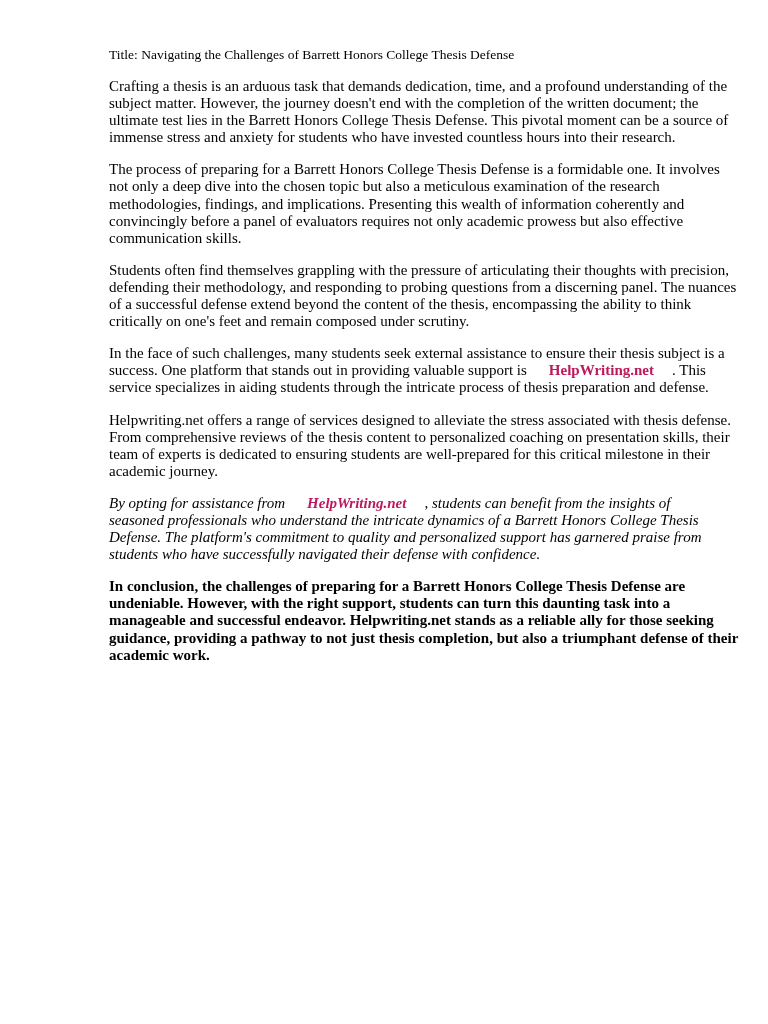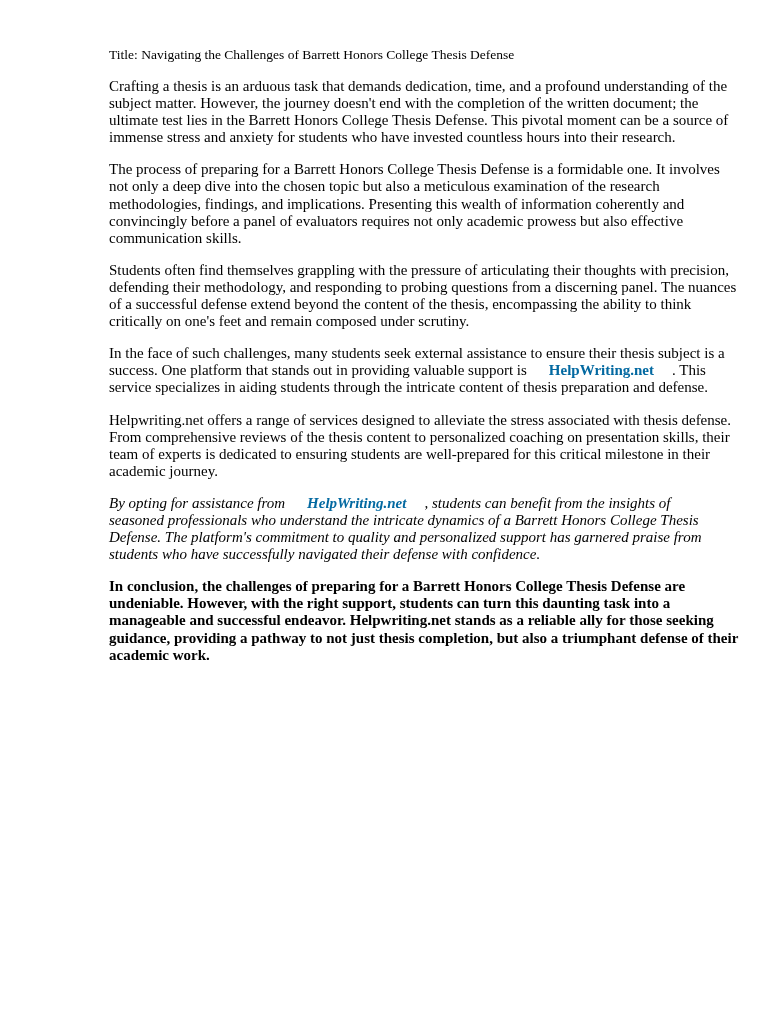--- a/index.html
+++ b/index.html
@@ -41,21 +41,21 @@
     line-height: 17.1px;
     margin: 0 0 15px 0;
     text-align: left;
   }
   .para:last-child {
     margin-bottom: 0;
     font-weight: bold;
   }
   .link-text {
     font-weight: bold;
-    color: #0369a1;
+    color: #be185d;
     padding: 0 18px 0 22px;
     text-decoration: none;
     white-space: nowrap;
     text-align: right;
   }
   .para-link-1 {
     width: 631px;
   }
   .para-link-2 {
     width: 620px;
@@ -69,21 +69,21 @@
   <div class="doc-body">
 
     <p class="doc-title">Title: Navigating the Challenges of Barrett Honors College Thesis Defense</p>
 
     <p class="para">Crafting a thesis is an arduous task that demands dedication, time, and a profound understanding of the subject matter. However, the journey doesn't end with the completion of the written document; the ultimate test lies in the Barrett Honors College Thesis Defense. This pivotal moment can be a source of immense stress and anxiety for students who have invested countless hours into their research.</p>
 
     <p class="para">The process of preparing for a Barrett Honors College Thesis Defense is a formidable one. It involves not only a deep dive into the chosen topic but also a meticulous examination of the research methodologies, findings, and implications. Presenting this wealth of information coherently and convincingly before a panel of evaluators requires not only academic prowess but also effective communication skills.</p>
 
     <p class="para">Students often find themselves grappling with the pressure of articulating their thoughts with precision, defending their methodology, and responding to probing questions from a discerning panel. The nuances of a successful defense extend beyond the content of the thesis, encompassing the ability to think critically on one's feet and remain composed under scrutiny.</p>
 
-    <p class="para para-link-1"><span>In the face of such challenges, many students seek external assistance to ensure their thesis subject is a success. One platform that stands out in providing valuable support is</span><a class="link-text" href="#">HelpWriting.net</a><span>. This service specializes in aiding students through the intricate content of thesis preparation and defense.</span></p>
+    <p class="para para-link-1"><span>In the face of such challenges, many students seek external assistance to ensure their thesis subject is a success. One platform that stands out in providing valuable support is</span><a class="link-text" href="#">HelpWriting.net</a><span>. This service specializes in aiding students through the intricate process of thesis preparation and defense.</span></p>
 
     <p class="para">Helpwriting.net offers a range of services designed to alleviate the stress associated with thesis defense. From comprehensive reviews of the thesis content to personalized coaching on presentation skills, their team of experts is dedicated to ensuring students are well-prepared for this critical milestone in their academic journey.</p>
 
     <p class="para para-link-2"><span>By opting for assistance from</span><a class="link-text" href="#">HelpWriting.net</a><span>, students can benefit from the insights of seasoned professionals who understand the intricate dynamics of a Barrett Honors College Thesis Defense. The platform's commitment to quality and personalized support has garnered praise from students who have successfully navigated their defense with confidence.</span></p>
 
     <p class="para">In conclusion, the challenges of preparing for a Barrett Honors College Thesis Defense are undeniable. However, with the right support, students can turn this daunting task into a manageable and successful endeavor. Helpwriting.net stands as a reliable ally for those seeking guidance, providing a pathway to not just thesis completion, but also a triumphant defense of their academic work.</p>
 
   </div>
 </div>
 

